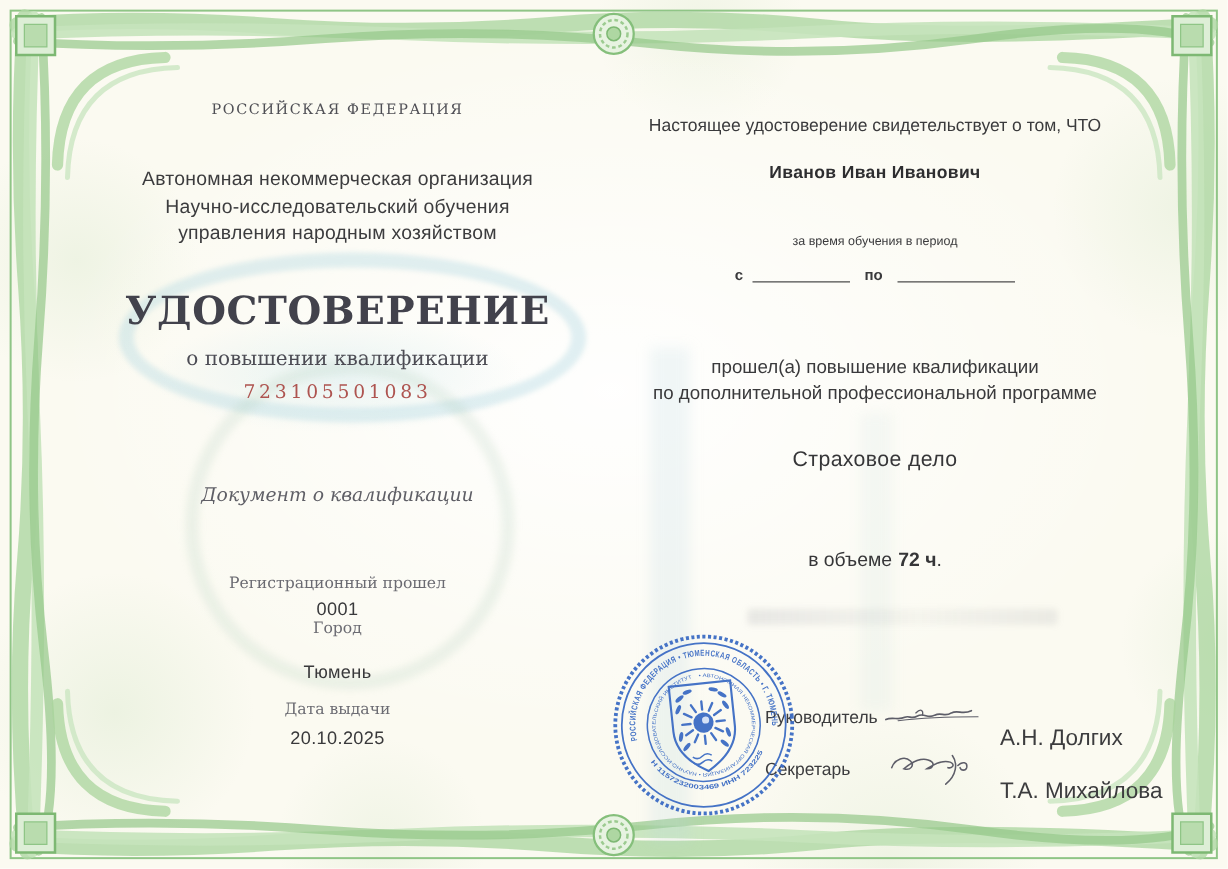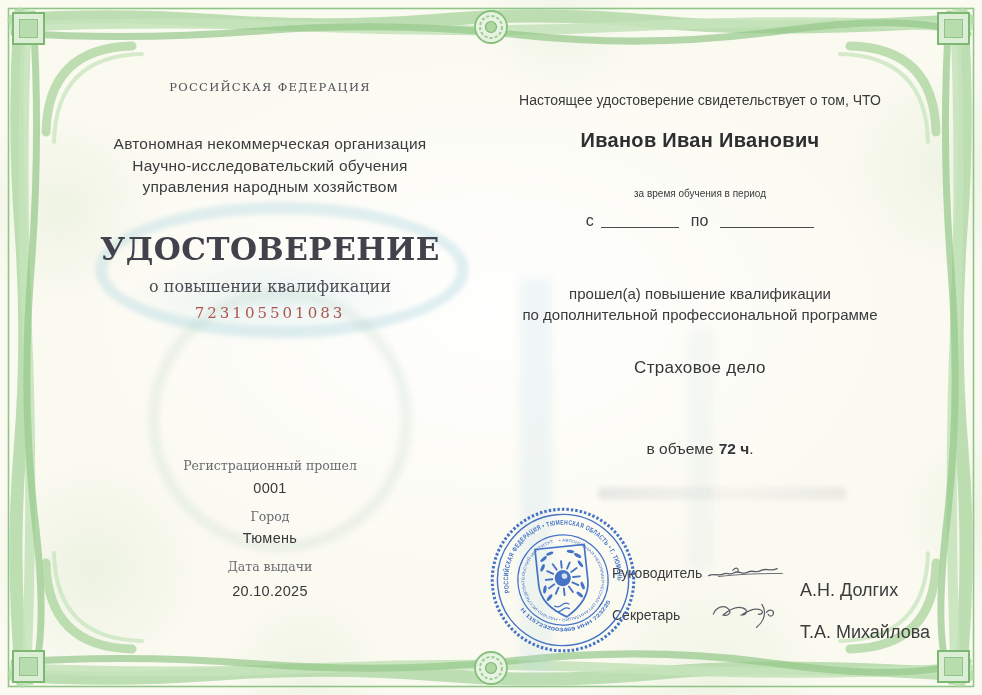--- a/index.html
+++ b/index.html
@@ -34,27 +34,27 @@
   .rc{left:488px;width:424px;}
   .lc>div,.rc>div{position:absolute;left:0;width:100%;text-align:center;}
   .lc-country{top:80px;font-family:"DejaVu Serif",serif;font-size:11.5px;letter-spacing:1.3px;color:#4f4f55;}
   .lc-org{top:133px;font-size:15.5px;line-height:21.5px;color:#3c3c3e;letter-spacing:.2px;}
   .lc-title{top:231px;font-family:"DejaVu Serif",serif;font-weight:bold;font-size:31px;letter-spacing:.5px;color:#42424c;}
   .lc-subtitle{top:277px;font-family:"DejaVu Serif",serif;font-size:16px;color:#4c4c54;}
   .lc-number{top:304px;font-family:"DejaVu Serif",serif;font-size:15px;letter-spacing:3px;color:#ae5450;}
   .lc-dockind{top:387px;font-family:"DejaVu Serif",serif;font-style:italic;font-size:15px;color:#5f5f66;}
   .lc-label{font-family:"DejaVu Serif",serif;font-size:12.5px;color:#6b6b72;}
   .t-reg-label{top:458px;}  .t-reg-value{top:480px;}
-  .t-city-label{top:509px;} .t-city-value{top:530px;}
+  .t-city-label{top:494px;} .t-city-value{top:530px;}
   .t-date-label{top:559px;} .t-date-value{top:583px;}
   .lc-value{font-size:14.5px;color:#39393b;letter-spacing:.3px;}
   .rc-statement{top:92px;font-size:14px;color:#3a3a3c;}
-  .rc-name{top:129px;font-size:20px;font-weight:bold;color:#2e2e30;letter-spacing:.3px;}
+  .rc-name{top:129px;font-size:14px;font-weight:bold;color:#2e2e30;letter-spacing:.3px;}
   .rc-period{top:188px;font-size:10px;}
-  .rc-fromto{top:212px;font-size:16px;}
+  .rc-fromto{top:212px;font-size:12px;font-weight:bold;}
   .blank{display:inline-block;border-bottom:1.3px solid #4c4c4c;height:13px;vertical-align:-2px;}
   .blank-from{width:78px;margin:0 12px 0 7px;}
   .blank-to{width:94px;margin-left:12px;}
   .rc-completion{top:284px;font-size:15px;line-height:20.5px;color:#3a3a3c;}
   .rc-program{top:358px;font-size:17px;color:#363638;letter-spacing:.3px;}
   .rc-volume{top:440px;font-size:15.5px;color:#363638;}
   .rc-volume .vol-prefix{margin-right:5px;}
   .rc-volume .vol-hours{font-weight:bold;}
   .sig-row{position:absolute;left:612px;width:314px;display:flex;align-items:center;gap:6px;z-index:4;}
   .sig-row1{top:544px;} .sig-row2{top:586px;}
@@ -139,20 +139,21 @@
   <div class="lc">
     <div class="lc-country">РОССИЙСКАЯ ФЕДЕРАЦИЯ</div>
     <div class="lc-org">
       <div>Автономная некоммерческая организация</div>
       <div>Научно-исследовательский обучения</div>
       <div>управления народным хозяйством</div>
     </div>
     <div class="lc-title">УДОСТОВЕРЕНИЕ</div>
     <div class="lc-subtitle">о повышении квалификации</div>
     <div class="lc-number">723105501083</div>
+    <div class="lc-dockind">Документ о квалификации</div>
     <div class="lc-label t-reg-label">Регистрационный прошел</div>
     <div class="lc-value t-reg-value">0001</div>
     <div class="lc-label t-city-label">Город</div>
     <div class="lc-value t-city-value">Тюмень</div>
     <div class="lc-label t-date-label">Дата выдачи</div>
     <div class="lc-value t-date-value">20.10.2025</div>
   </div>
 
   <div class="rc">
     <div class="rc-statement">Настоящее удостоверение свидетельствует о том, ЧТО</div>

